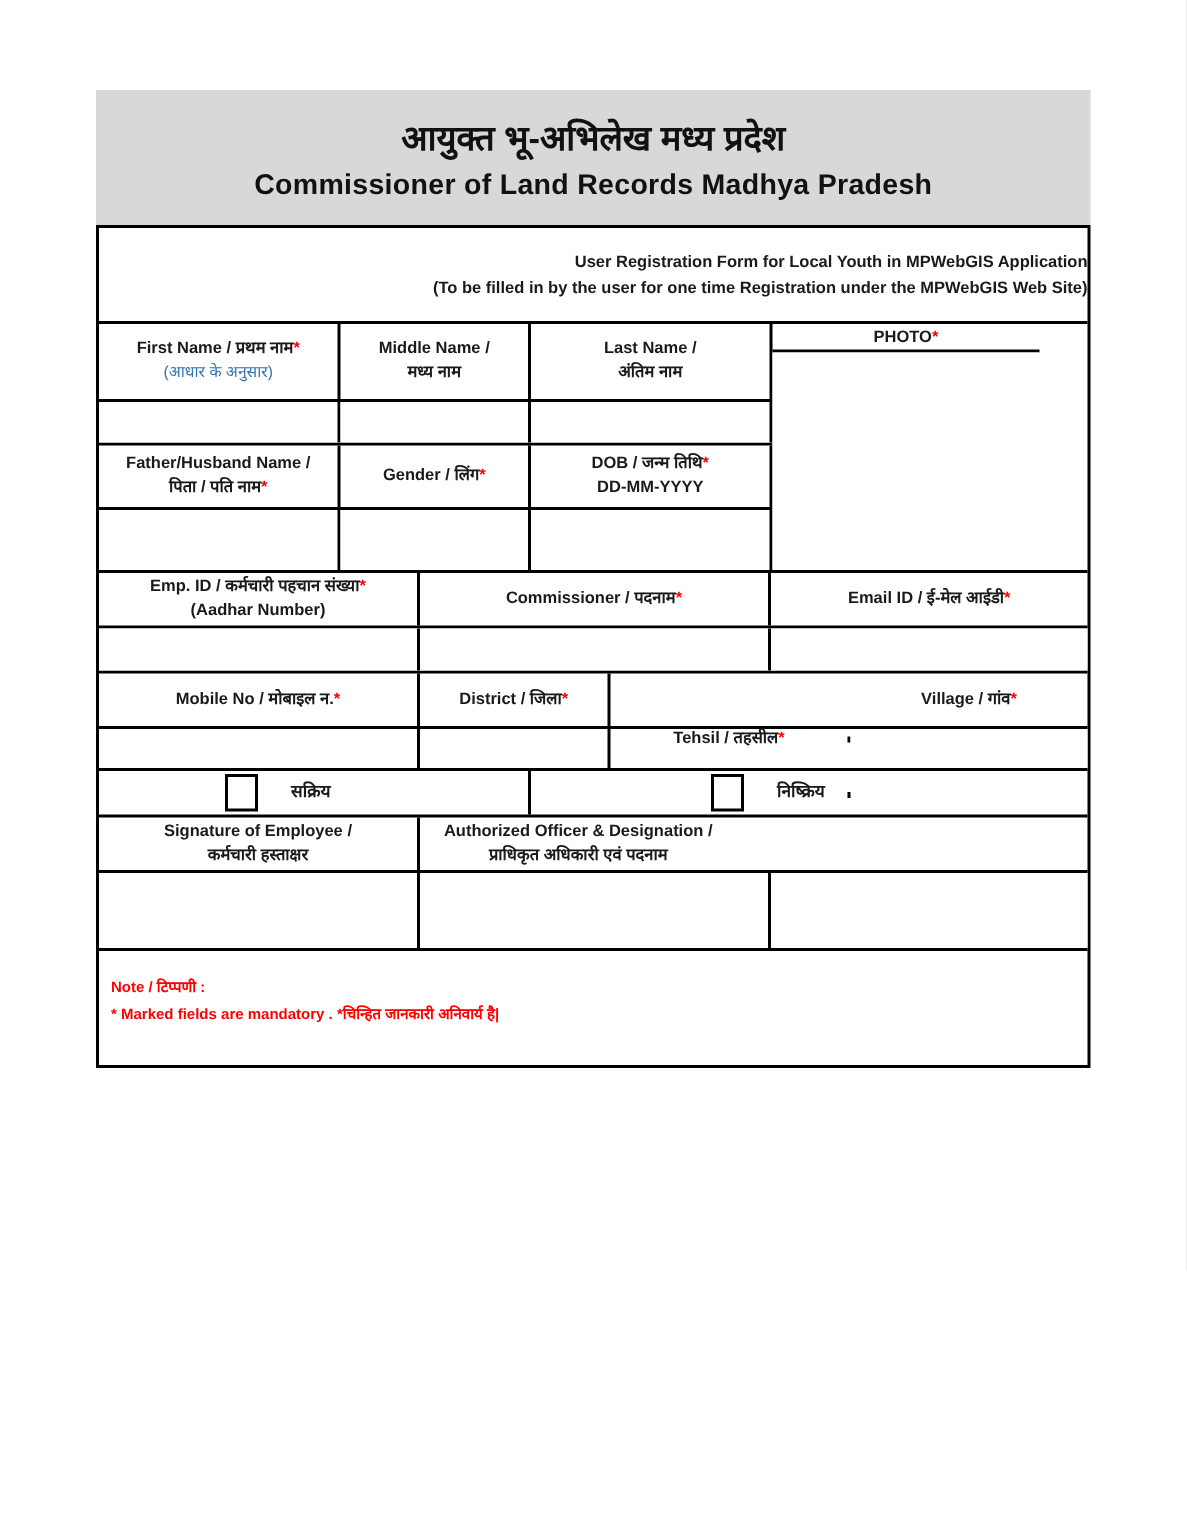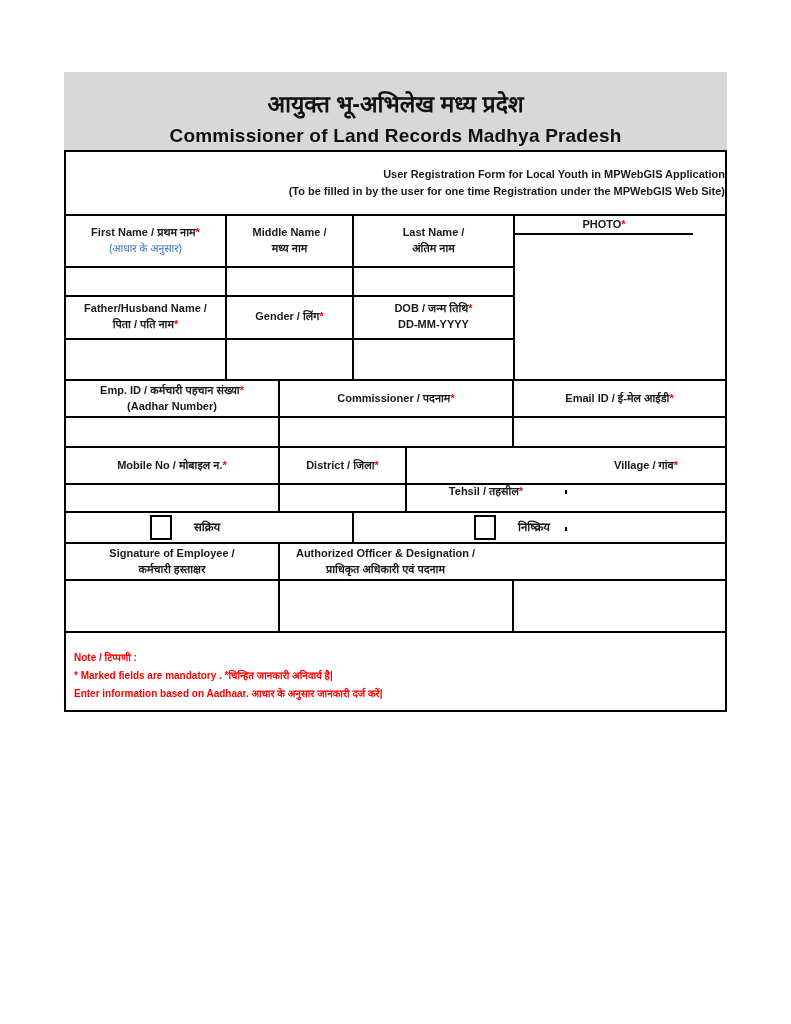--- a/index.html
+++ b/index.html
@@ -5,21 +5,21 @@
   :root{
     --page_bg:#ffffff; --header_bg:#d8d8d8; --border:#000000;
     --text:#1a1a1a; --required_red:#ff0000; --note_red:#ff0000; --subnote_blue:#2e75b6;
   }
   *{margin:0;padding:0;box-sizing:border-box;}
   html,body{background:#e8e8e8;}
   body{font-family:"Liberation Sans","DejaVu Sans",sans-serif;}
   .page{position:relative;width:791px;height:1024px;background:var(--page_bg);margin:0 auto;overflow:hidden;}
 
   
-  .band{position:absolute;left:64px;top:72px;width:663px;height:90px;background:var(--header_bg);
+  .band{position:absolute;left:64px;top:60px;width:663px;height:90px;background:var(--header_bg);
         display:flex;flex-direction:column;align-items:center;justify-content:center;gap:6px;}
   .band-hi{font-size:23px;font-weight:bold;color:#111;}
   .band-en{font-size:19px;font-weight:bold;color:#111;letter-spacing:.2px;}
 
   
   .form-table{position:absolute;left:64px;top:150px;width:663px;height:562px;
               border:2px solid var(--border);background:#fff;display:flex;flex-direction:column;
               color:var(--text);}
   .row{display:flex;flex-direction:row;border-bottom:2px solid var(--border);}
   .cell{border-right:2px solid var(--border);display:flex;flex-direction:column;
@@ -51,21 +51,21 @@
 
   .chk-row{height:31px;}
   .chk-cell{display:flex;flex-direction:row;align-items:center;justify-content:flex-start;}
   .w-k1{width:288px;padding-left:84px;} .w-k2{width:371px;padding-left:120px;}
   .checkbox{width:22px;height:25px;border:2px solid var(--border);background:#fff;flex:0 0 auto;}
   .chk-label{margin-left:22px;font-size:11.5px;font-weight:bold;}
 
   .input-cell{background:#fff;}
 
   .note{flex:1;display:flex;flex-direction:column;justify-content:flex-start;
-        padding:16px 8px 7px 8px;color:var(--note_red);font-size:10px;font-weight:bold;line-height:1.8;}
+        padding:16px 8px 20px 8px;color:var(--note_red);font-size:10px;font-weight:bold;line-height:1.8;}
 </style>
 </head>
 <body>
 
 <div class="page">
 
   <div class="band">
     <div class="band-hi">आयुक्त भू-अभिलेख मध्य प्रदेश</div>
     <div class="band-en">Commissioner of Land Records Madhya Pradesh</div>
   </div>
@@ -194,17 +194,16 @@
     </div>
     <div class="row sig-input">
       <div class="cell w-a input-cell"></div>
       <div class="cell w-b input-cell"></div>
       <div class="cell w-c last input-cell"></div>
     </div>
 
     <div class="note">
       <div>Note / टिप्पणी :</div>
       <div>* Marked fields are mandatory . *चिन्हित जानकारी अनिवार्य है|</div>
-      <div>Enter information based on  Aadhaar. आधार के अनुसार जानकारी दर्ज करें|</div>
     </div>
 
   </div>
 </div>
 
 </body></html>

